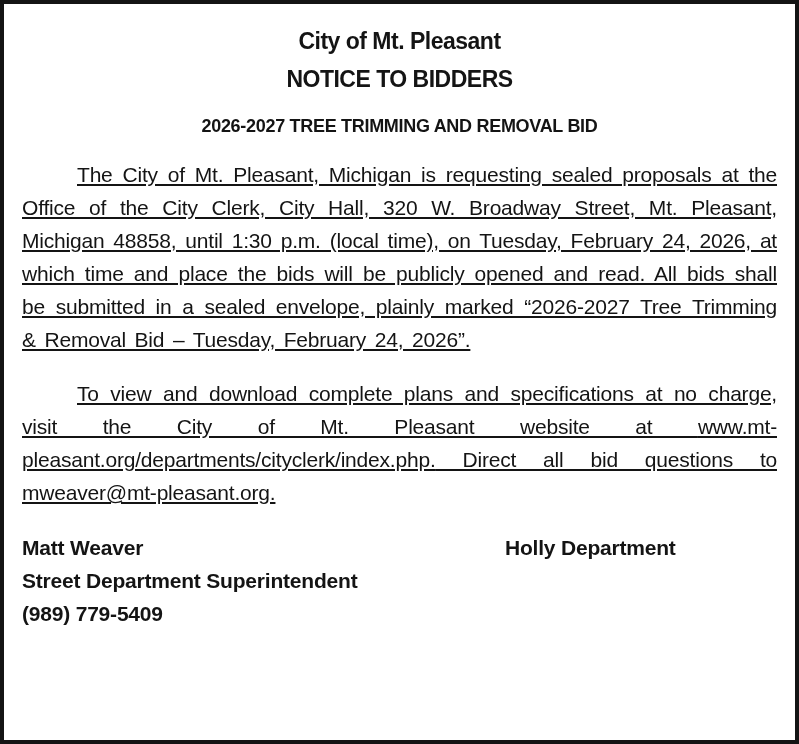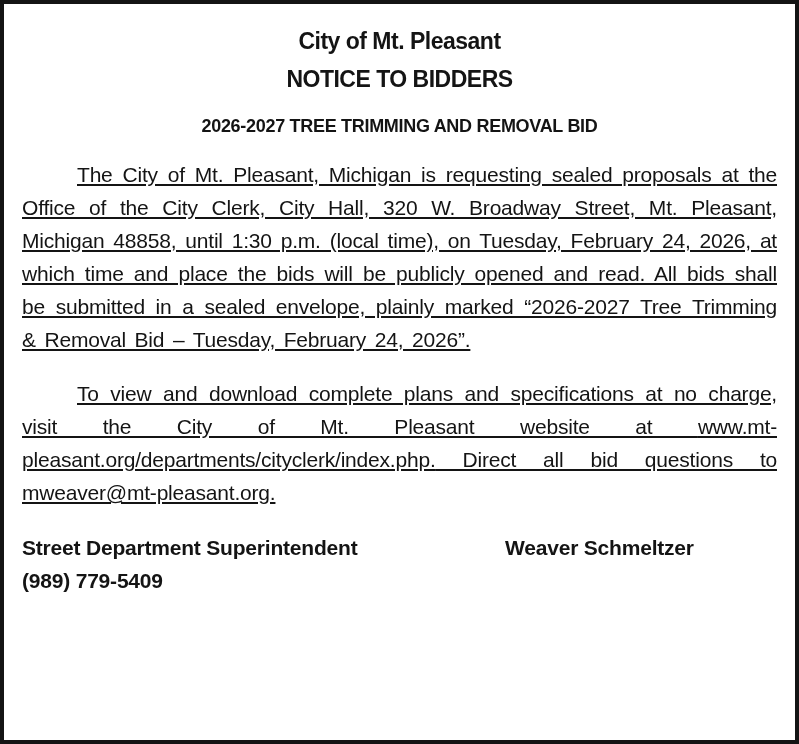--- a/index.html
+++ b/index.html
@@ -82,21 +82,22 @@
 
   <div class="bid-subtitle">2026-2027 TREE TRIMMING AND REMOVAL BID</div>
 
   <p class="para">The City of Mt. Pleasant, Michigan is requesting sealed proposals at the Office of the City Clerk, City Hall, 320 W. Broadway Street, Mt. Pleasant, Michigan 48858, until 1:30 p.m. (local time), on Tuesday, February 24, 2026, at which time and place the bids will be publicly opened and read.  All bids shall be submitted in a sealed envelope, plainly marked “2026-2027 Tree Trimming &amp; Removal Bid – Tuesday, February 24, 2026”.</p>
 
   <p class="para"><span>To view and download complete plans and specifications at no charge, visit the City of Mt. Pleasant website at </span><span class="weblink">www.mt-pleasant.org/departments/cityclerk/index.php.</span><span> Direct all bid questions to mweaver@mt-pleasant.org.</span></p>
 
 
   <div class="signatures">
     <div class="sig-col-left">
+      <div class="sig-line">Matt Weaver</div>
       <div class="sig-line">Street Department Superintendent</div>
       <div class="sig-line">(989) 779-5409</div>
     </div>
     <div class="sig-col-right">
-      <div class="sig-line">Weaver Schmeltzer</div>
+      <div class="sig-line">Holly Department</div>
     </div>
   </div>
 
 </div>
 
 </body></html>

